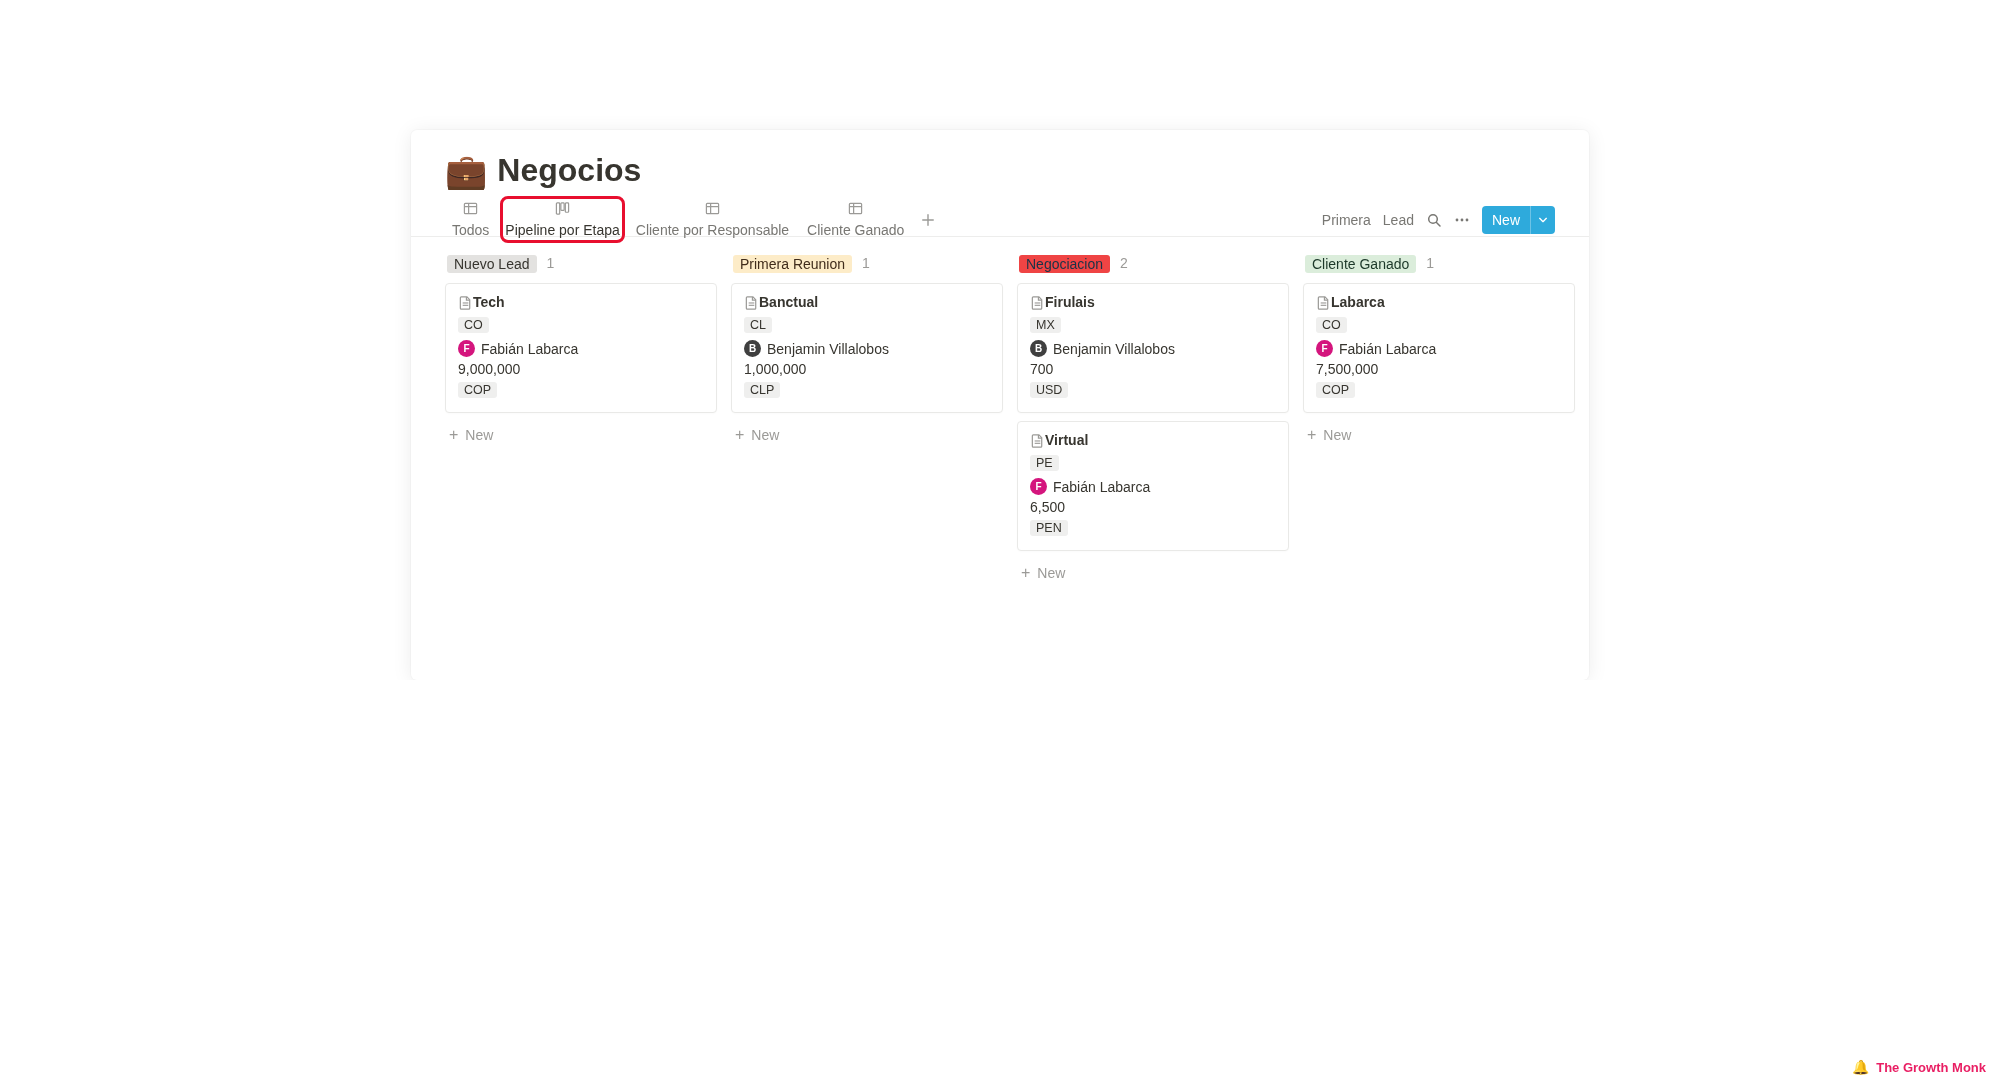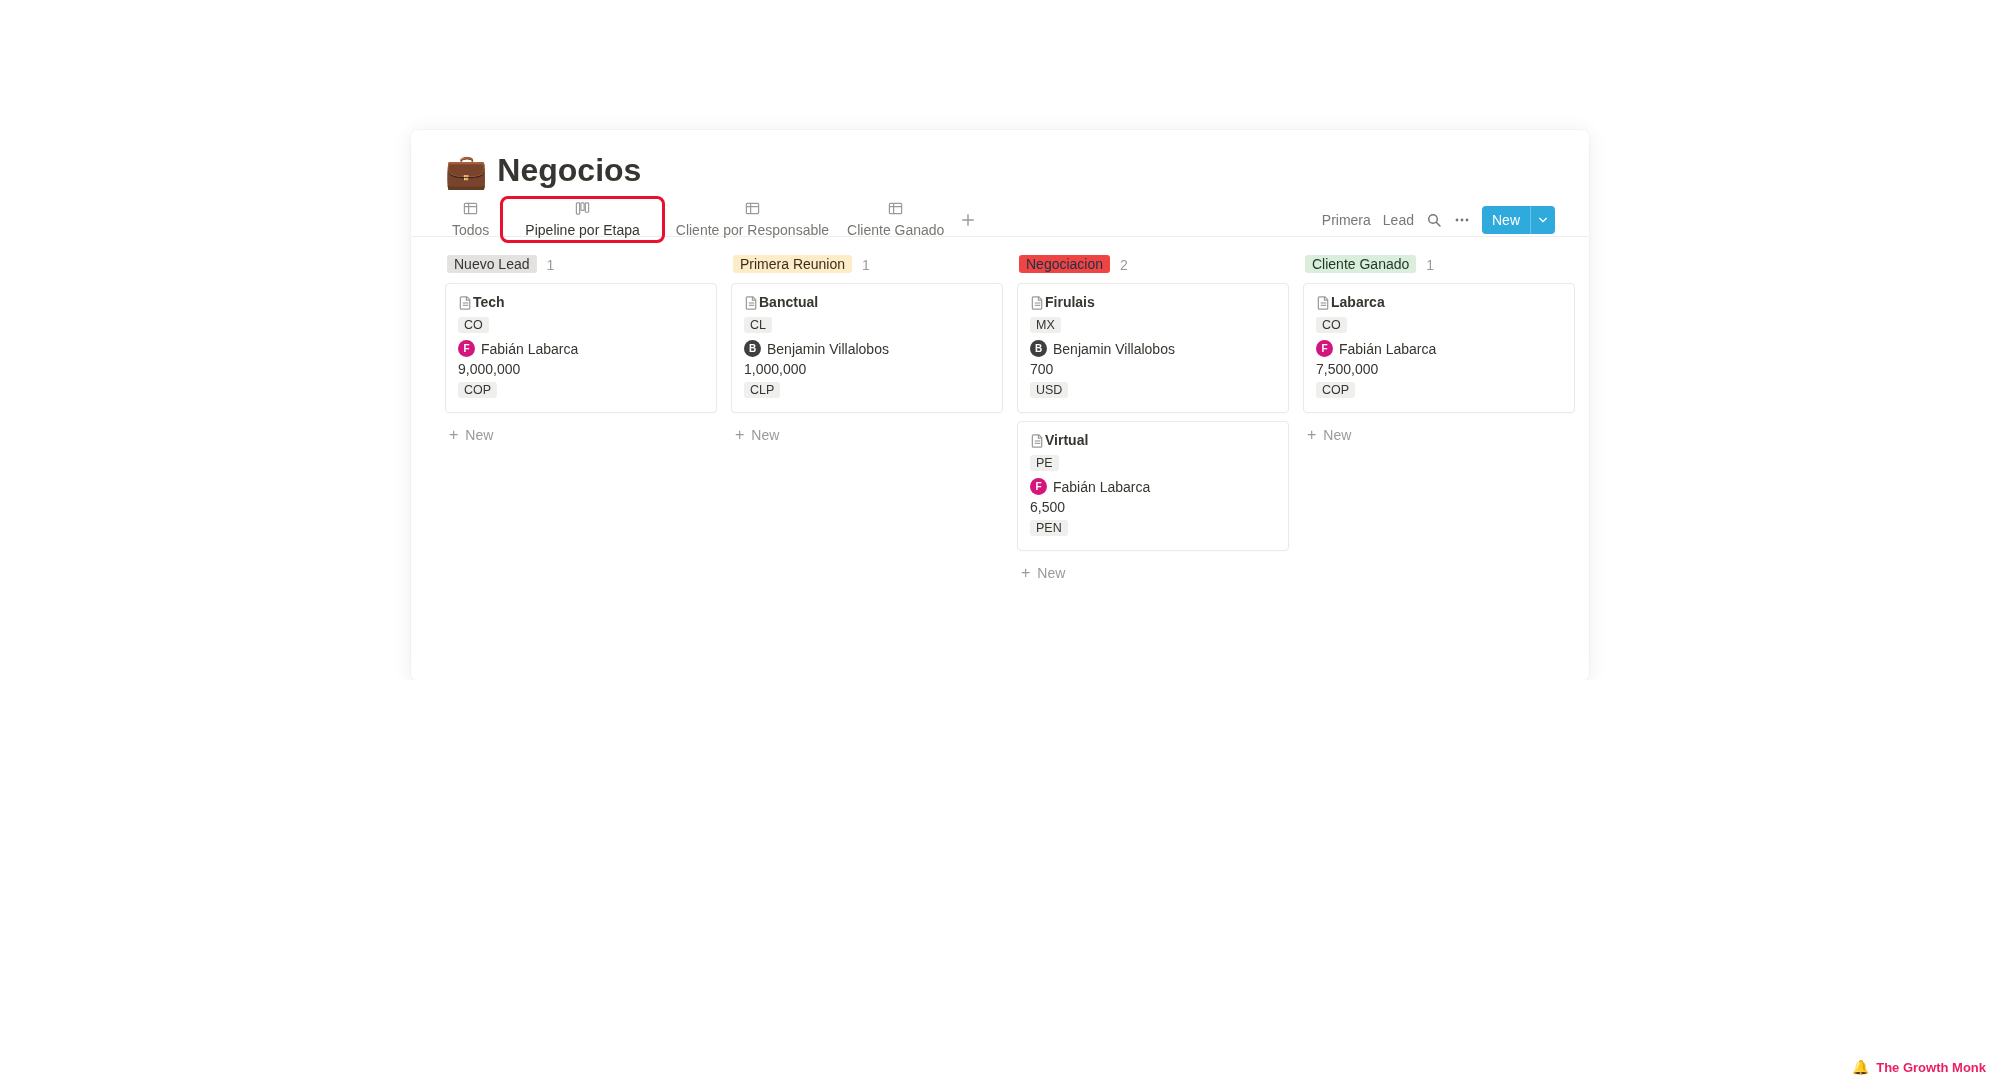--- a/index.html
+++ b/index.html
@@ -36,21 +36,21 @@
   .tabs { display: flex; align-items: center; gap: 4px; flex: 1; }
   .tab {
     display: inline-flex; align-items: center; gap: 6px;
     padding: 4px 7px;
     color: #787773; font-size: 14px; font-weight: 500;
     cursor: pointer; border-radius: 4px; flex-direction: column;
   }
   .tab.active-highlight {
     border: 3px solid #e80f2f;
     border-radius: 8px;
-    padding: 2px 22px;
+    padding: 2px 2px;
     color: #37352f;
   }
   .tab .tab-icon { color: #9b9a97; display:inline-flex; }
   .tab-add { color: #9b9a97; padding: 3px 6px; cursor: pointer; border-radius:4px; }
   .toolbar-right { display: flex; align-items: center; gap: 12px; color:#787773; }
   .toolbar-text { font-size: 14px; cursor: pointer; }
   .toolbar-icon { cursor: pointer; color:#787773; display:inline-flex; }
   .new-btn {
     background: #2eaadc; color:#fff; border-radius: 4px;
     display: inline-flex; align-items: center; height: 28px;
@@ -58,21 +58,21 @@
   }
   .new-btn-label { padding: 0 10px; }
   .new-btn-caret { padding: 0 7px; border-left: 1px solid rgba(255,255,255,0.3); display:flex; align-items:center; height:100%; }
   .board {
     display: flex;
     gap: 14px;
     padding: 18px 34px 0 34px;
     align-items: flex-start;
   }
   .column { width: 272px; flex-shrink: 0; }
-  .col-header { display:flex; align-items:flex-end; gap:10px; margin-bottom: 10px; padding: 0 2px;}
+  .col-header { display:flex; align-items:flex-start; gap:10px; margin-bottom: 10px; padding: 0 2px;}
   .stage-chip {
     font-size: 14px; padding: 1px 7px; border-radius: 3px;
   }
   .chip-grey { background:#e3e2e0; color:#37352f; }
   .chip-yellow { background:#fdecc8; color:#402c1b; }
   .chip-blue { background:#ef4444; color:#183347; }
   .chip-green { background:#dbeddb; color:#1c3829; }
   .col-count { color:#9b9a97; font-size: 14px; }
   .card {
     border: 1px solid #e9e9e7;

